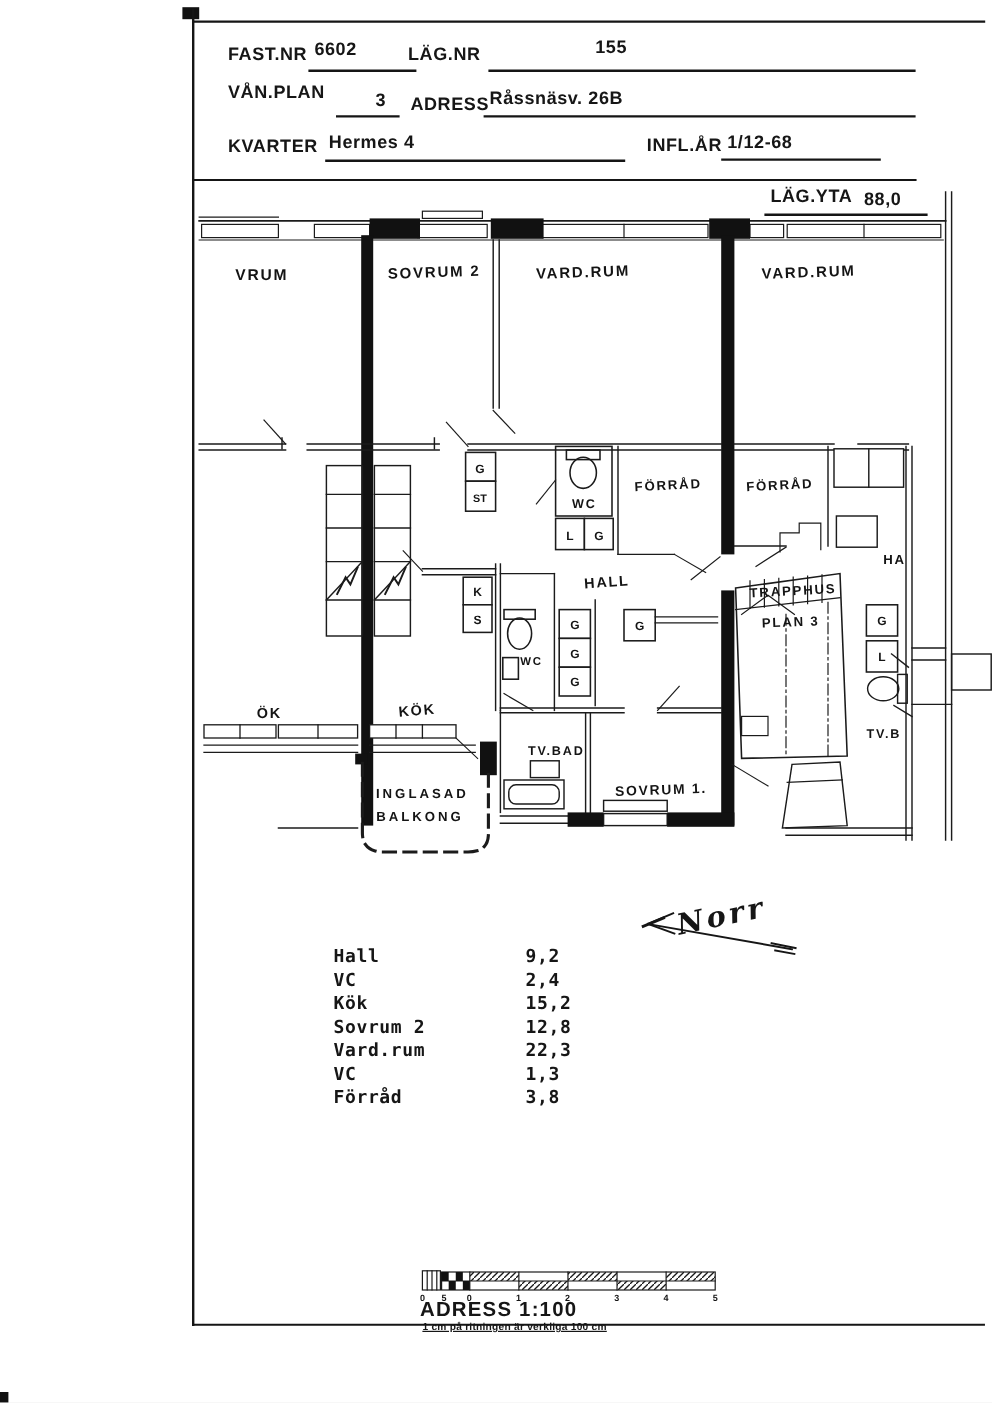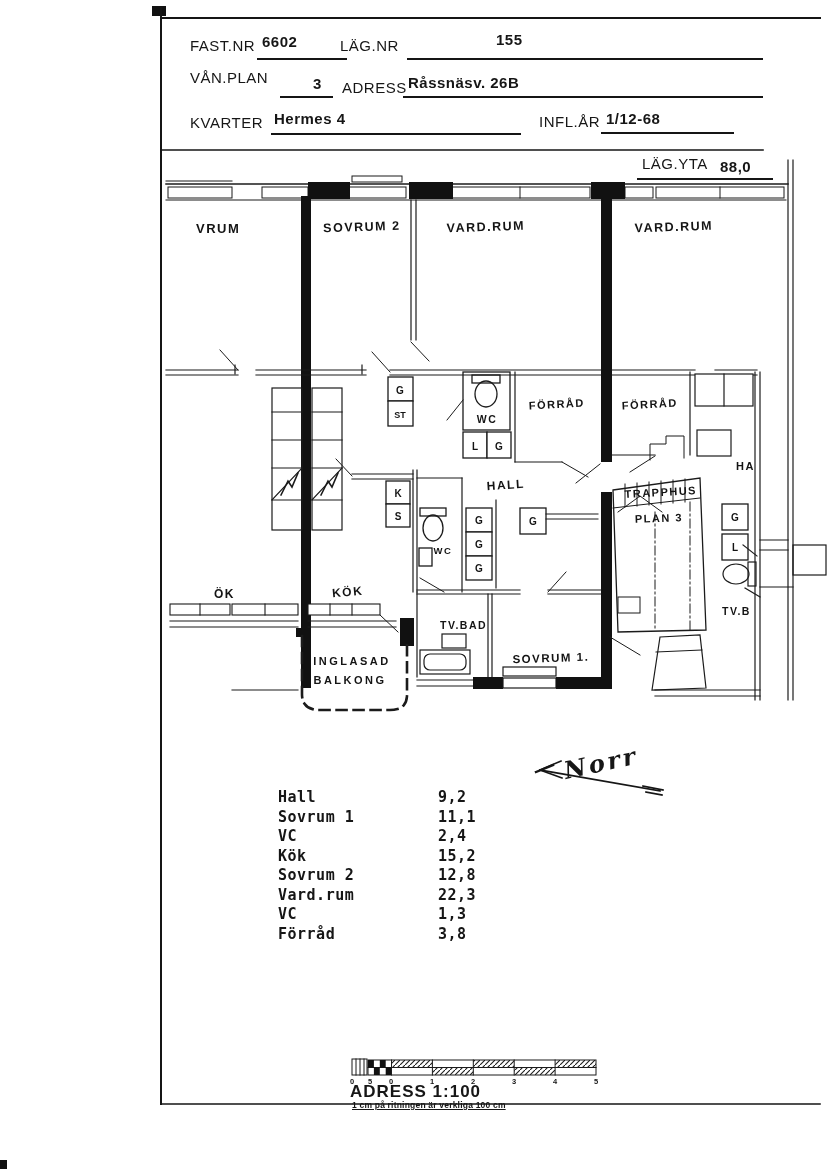--- a/index.html
+++ b/index.html
@@ -1,19 +1,19 @@
 <!DOCTYPE html>
 <html><head>
 <meta charset="utf-8">
 <style>
   html,body{margin:0;padding:0;background:#e9e9e9;}
   #page{position:relative;width:827px;height:1169px;background:#ffffff;overflow:hidden;
         font-family:"Liberation Sans",sans-serif;color:#161616;}
   .abs{position:absolute;white-space:nowrap;}
-  .flabel{font-size:15px;font-weight:400;letter-spacing:.5px;}
+  .flabel{font-size:15px;font-weight:700;letter-spacing:.5px;}
   .fvalue{font-size:15px;font-weight:700;letter-spacing:.5px;}
   #plan-svg{position:absolute;left:0;top:0;}
   .areas{position:absolute;left:278px;top:788px;font-family:"DejaVu Sans Mono",monospace;
          font-weight:700;font-size:15px;letter-spacing:.5px;}
   .arow{display:flex;height:19.5px;line-height:19.5px;}
   .arow .nm{width:160px;}
   .arow .vl{width:48px;text-align:left;}
   .skala-title{font-size:17px;font-weight:700;letter-spacing:1px;}
   .skala-note{font-size:8.5px;font-weight:600;letter-spacing:.2px;text-decoration:underline;}
 </style>
@@ -302,24 +302,20 @@
   <div class="abs fvalue" style="left:606px;top:110px">1/12-68</div>
   <div class="abs flabel" style="left:642px;top:155px">LÄG.YTA</div>
   <div class="abs fvalue" style="left:720px;top:158px">88,0</div>
 
   <div class="areas">
     <div class="arow">
         <span class="nm">Hall</span>
         <span class="vl">9,2</span>
       </div>
     <div class="arow">
-        <span class="nm">Sovrum 1</span>
-        <span class="vl">11,1</span>
-      </div>
-    <div class="arow">
         <span class="nm">VC</span>
         <span class="vl">2,4</span>
       </div>
     <div class="arow">
         <span class="nm">Kök</span>
         <span class="vl">15,2</span>
       </div>
     <div class="arow">
         <span class="nm">Sovrum 2</span>
         <span class="vl">12,8</span>

